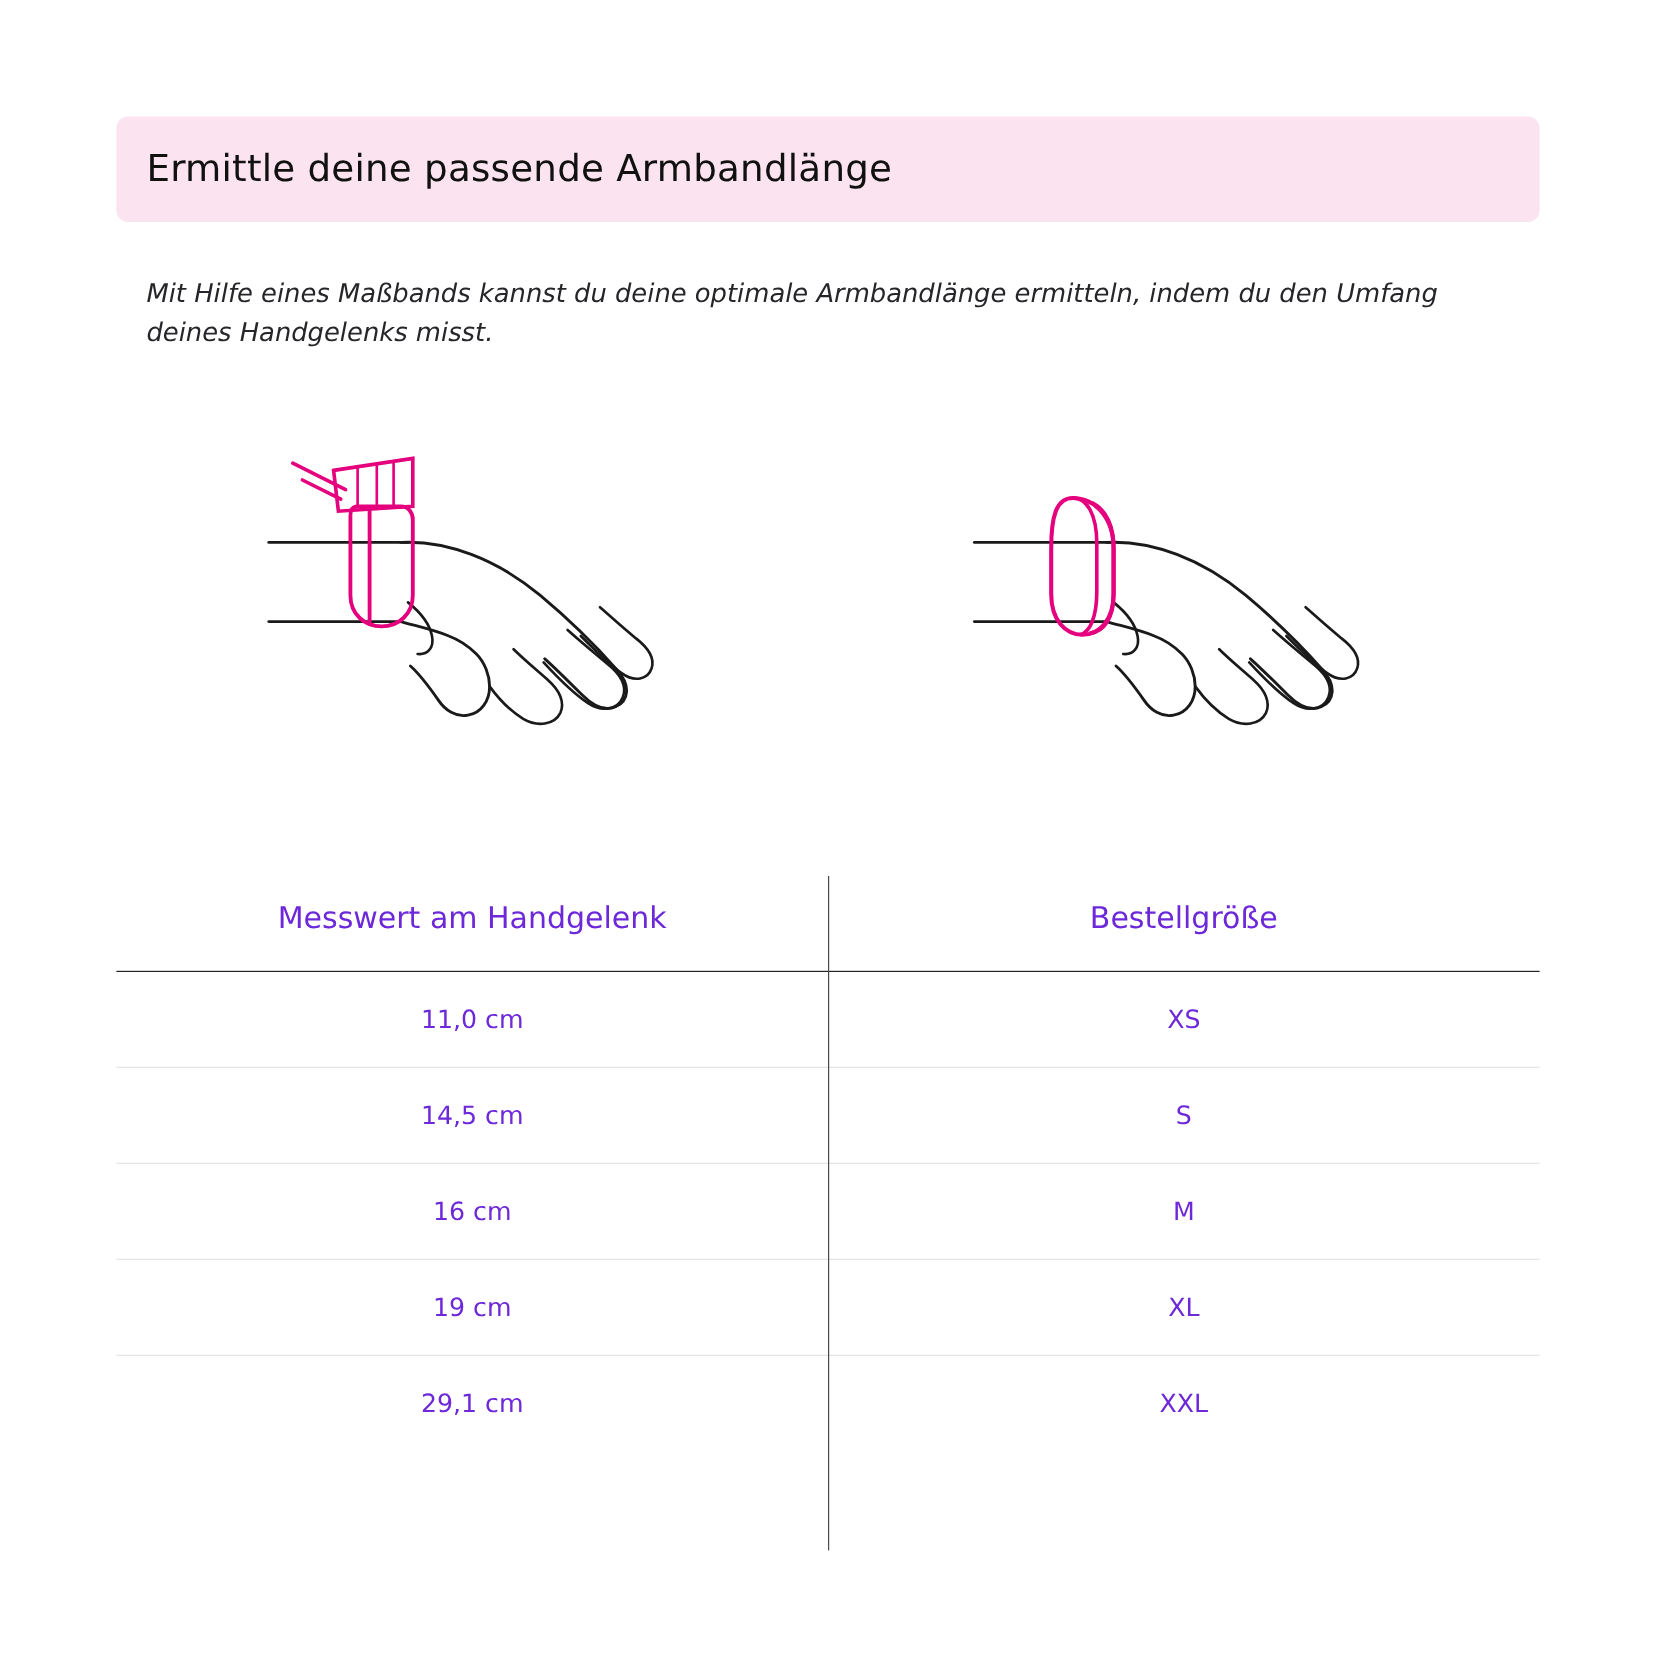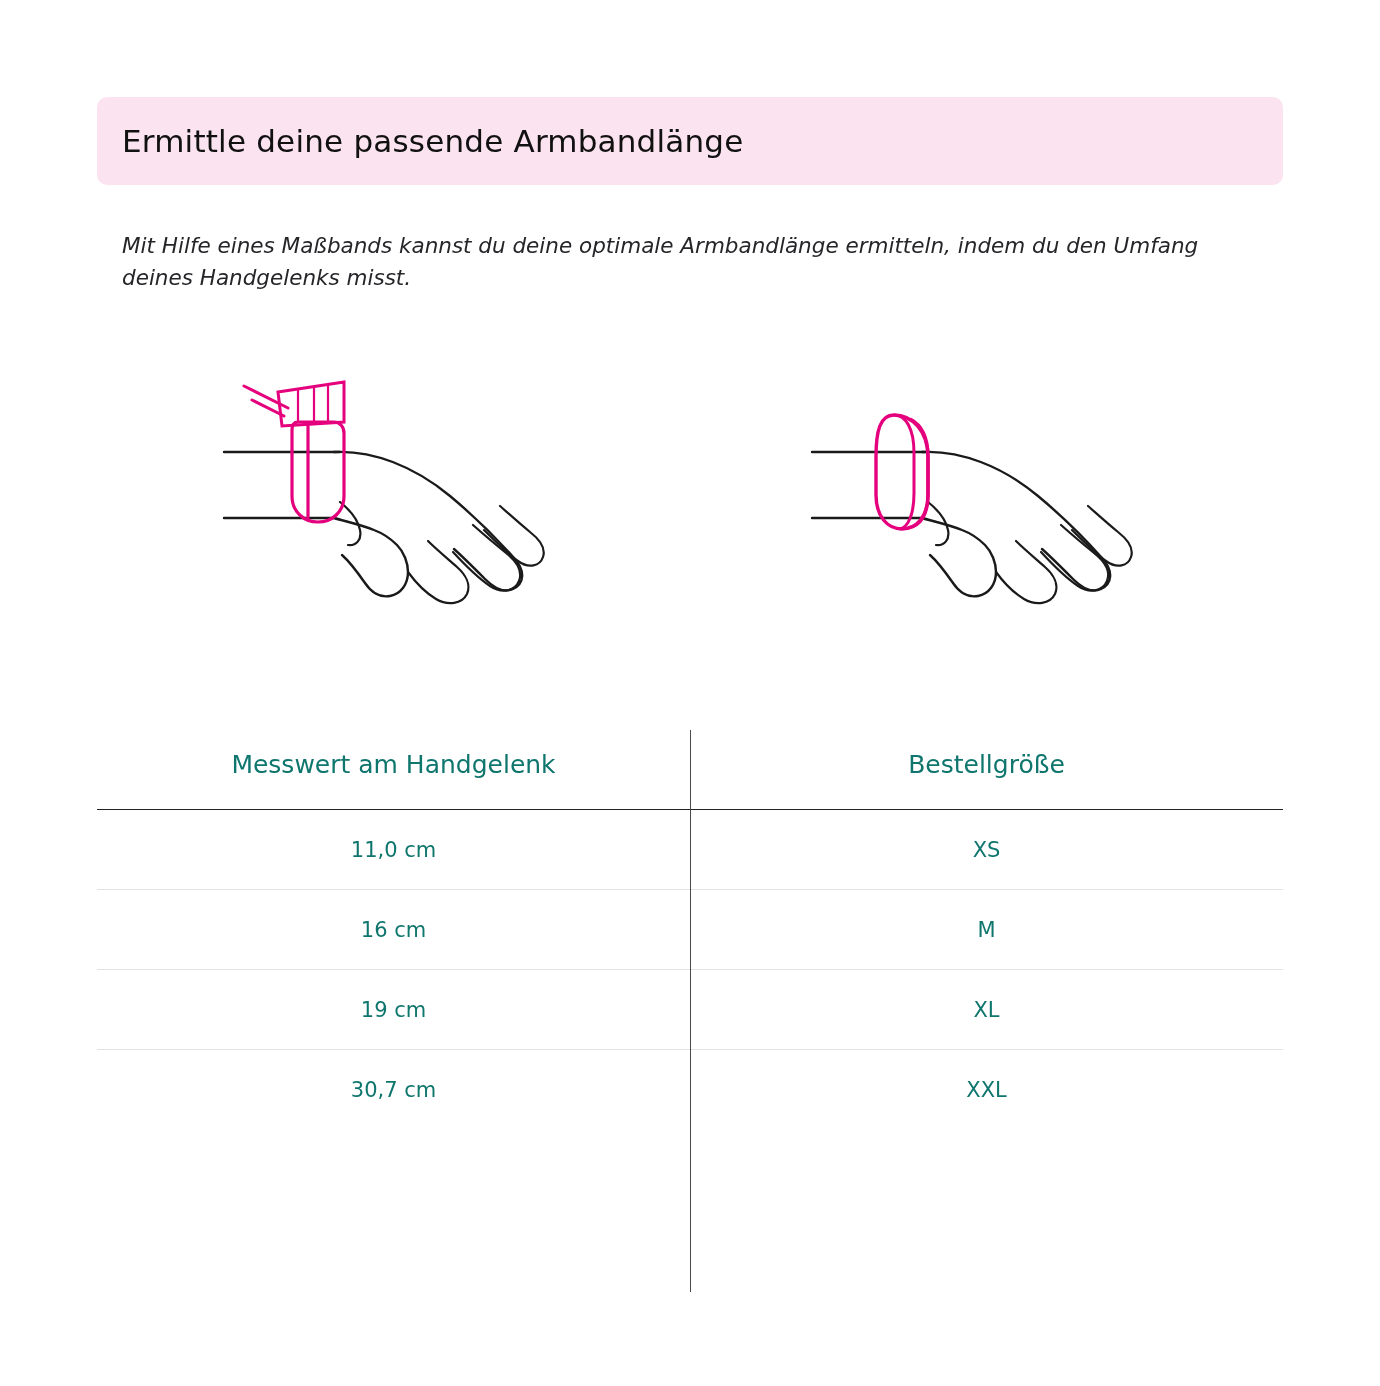--- a/index.html
+++ b/index.html
@@ -86,21 +86,21 @@
   }
   table.size-table {
     border-collapse: collapse;
     width: 1186px;
     table-layout: fixed;
   }
   table.size-table th,
   table.size-table td {
     text-align: center;
     font-weight: 400;
-    color: #0f766e;
+    color: #6d28d9;
   }
   table.size-table th {
     font-size: 25px;
     padding: 22px 0 30px 0;
     border-bottom: 1.4px solid #222222;
   }
   table.size-table td {
     font-size: 21px;
     padding: 28px 0 27px 0;
     border-bottom: 1px solid #e3e3e3;
@@ -187,28 +187,32 @@
           <th>Messwert am Handgelenk</th>
           <th>Bestellgröße</th>
         </tr>
       </thead>
       <tbody>
         <tr>
           <td>11,0 cm</td>
           <td>XS</td>
         </tr>
         <tr>
+          <td>14,5 cm</td>
+          <td>S</td>
+        </tr>
+        <tr>
           <td>16 cm</td>
           <td>M</td>
         </tr>
         <tr>
           <td>19 cm</td>
           <td>XL</td>
         </tr>
         <tr>
-          <td>30,7 cm</td>
+          <td>29,1 cm</td>
           <td>XXL</td>
         </tr>
       </tbody>
     </table>
   </div>
 
 </div>
 
 </body></html>

